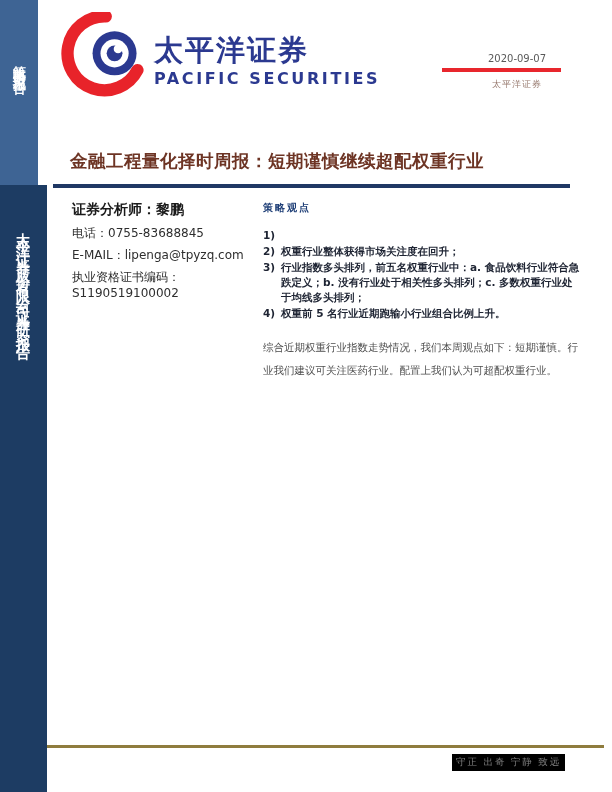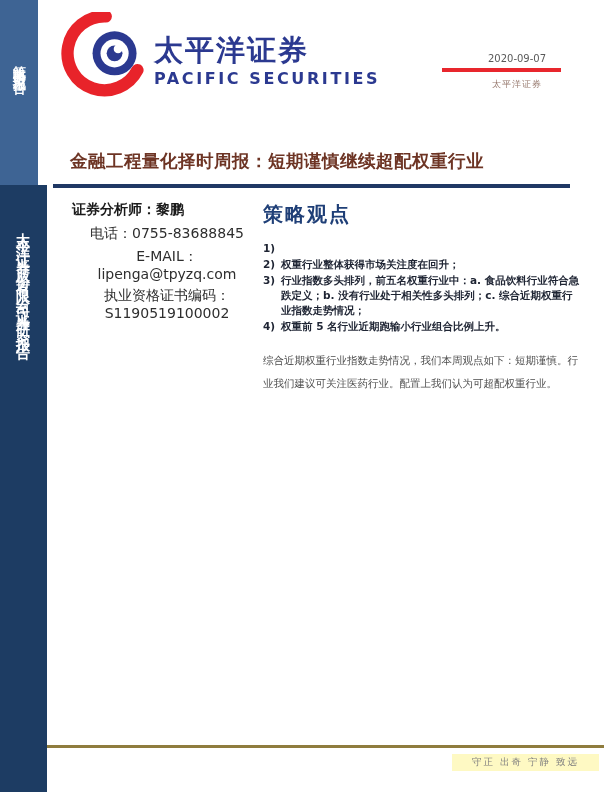--- a/index.html
+++ b/index.html
@@ -30,37 +30,37 @@
         font-size:9px;color:#9a7d72;letter-spacing:1px;}
 
   
   .title{position:absolute;left:70px;top:149px;width:520px;margin:0;
          font-size:17.5px;font-weight:bold;color:#6d3424;letter-spacing:0.5px;}
   .navy-rule{position:absolute;left:53px;top:184px;width:517px;height:4px;background:#1f3864;}
 
   
   .analyst{position:absolute;left:72px;top:201px;width:190px;}
   .a-name{font-size:14px;font-weight:bold;color:#1a1a1a;margin-bottom:6px;}
-  .a-row{font-size:14px;color:#2e2e2e;margin-bottom:5px;text-align:center;}
+  .a-row{font-size:12px;color:#2e2e2e;margin-bottom:5px;}
 
   
   .viewpoints{position:absolute;left:263px;top:201px;width:317px;}
-  .vp-heading{font-size:20px;font-weight:bold;color:#1f3f77;letter-spacing:2px;margin-bottom:13px;}
+  .vp-heading{font-size:10px;font-weight:bold;color:#1f3f77;letter-spacing:2px;margin-bottom:13px;}
   .vp-item{display:flex;font-size:10.5px;line-height:15px;color:#1e2433;font-weight:bold;margin-bottom:1px;}
   .vp-num{width:18px;flex:0 0 18px;}
   .vp-lines{flex:1;}
   .vp-line{display:block;}
   .vp-summary{margin:15px 0 0 0;font-size:10.5px;line-height:23px;color:#4d4d4d;}
 
   
   .footer-rule{position:absolute;left:47px;top:745px;width:565px;height:3px;background:#8f7c3e;}
   .disclaimer{position:absolute;left:56px;top:757px;font-size:9.5px;font-weight:bold;
               color:#3a3a3a;letter-spacing:1px;}
-  .motto{position:absolute;left:452px;top:754px;background:#fef9c3;color:#808080;
-         font-size:9.5px;letter-spacing:2px;padding:2px 20px;}
+  .motto{position:absolute;left:452px;top:754px;background:#000000;color:#808080;
+         font-size:9.5px;letter-spacing:2px;padding:2px 4px;font-family:Liberation Serif, serif;}
 </style>
 </head>
 <body>
 
 <div class="page">
 
   <div class="sidebar-top">
     <div class="v-top">策略研究报告</div>
   </div>
   <div class="sidebar-bottom">
@@ -106,21 +106,21 @@
       </div>
       <div class="vp-item">
         <span class="vp-num">2)</span>
         <span class="vp-lines">
           <span class="vp-line">权重行业整体获得市场关注度在回升；</span>
         </span>
       </div>
       <div class="vp-item">
         <span class="vp-num">3)</span>
         <span class="vp-lines">
-          <span class="vp-line">行业指数多头排列，前五名权重行业中：a. 食品饮料行业符合急跌定义；b. 没有行业处于相关性多头排列；c. 综合近期权重行业指数走势情况；</span>
+          <span class="vp-line">行业指数多头排列，前五名权重行业中：a. 食品饮料行业符合急跌定义；b. 没有行业处于相关性多头排列；c. 多数权重行业处于均线多头排列；</span>
         </span>
       </div>
       <div class="vp-item">
         <span class="vp-num">4)</span>
         <span class="vp-lines">
           <span class="vp-line">权重前 5 名行业近期跑输小行业组合比例上升。</span>
         </span>
       </div>
     </div>
 

